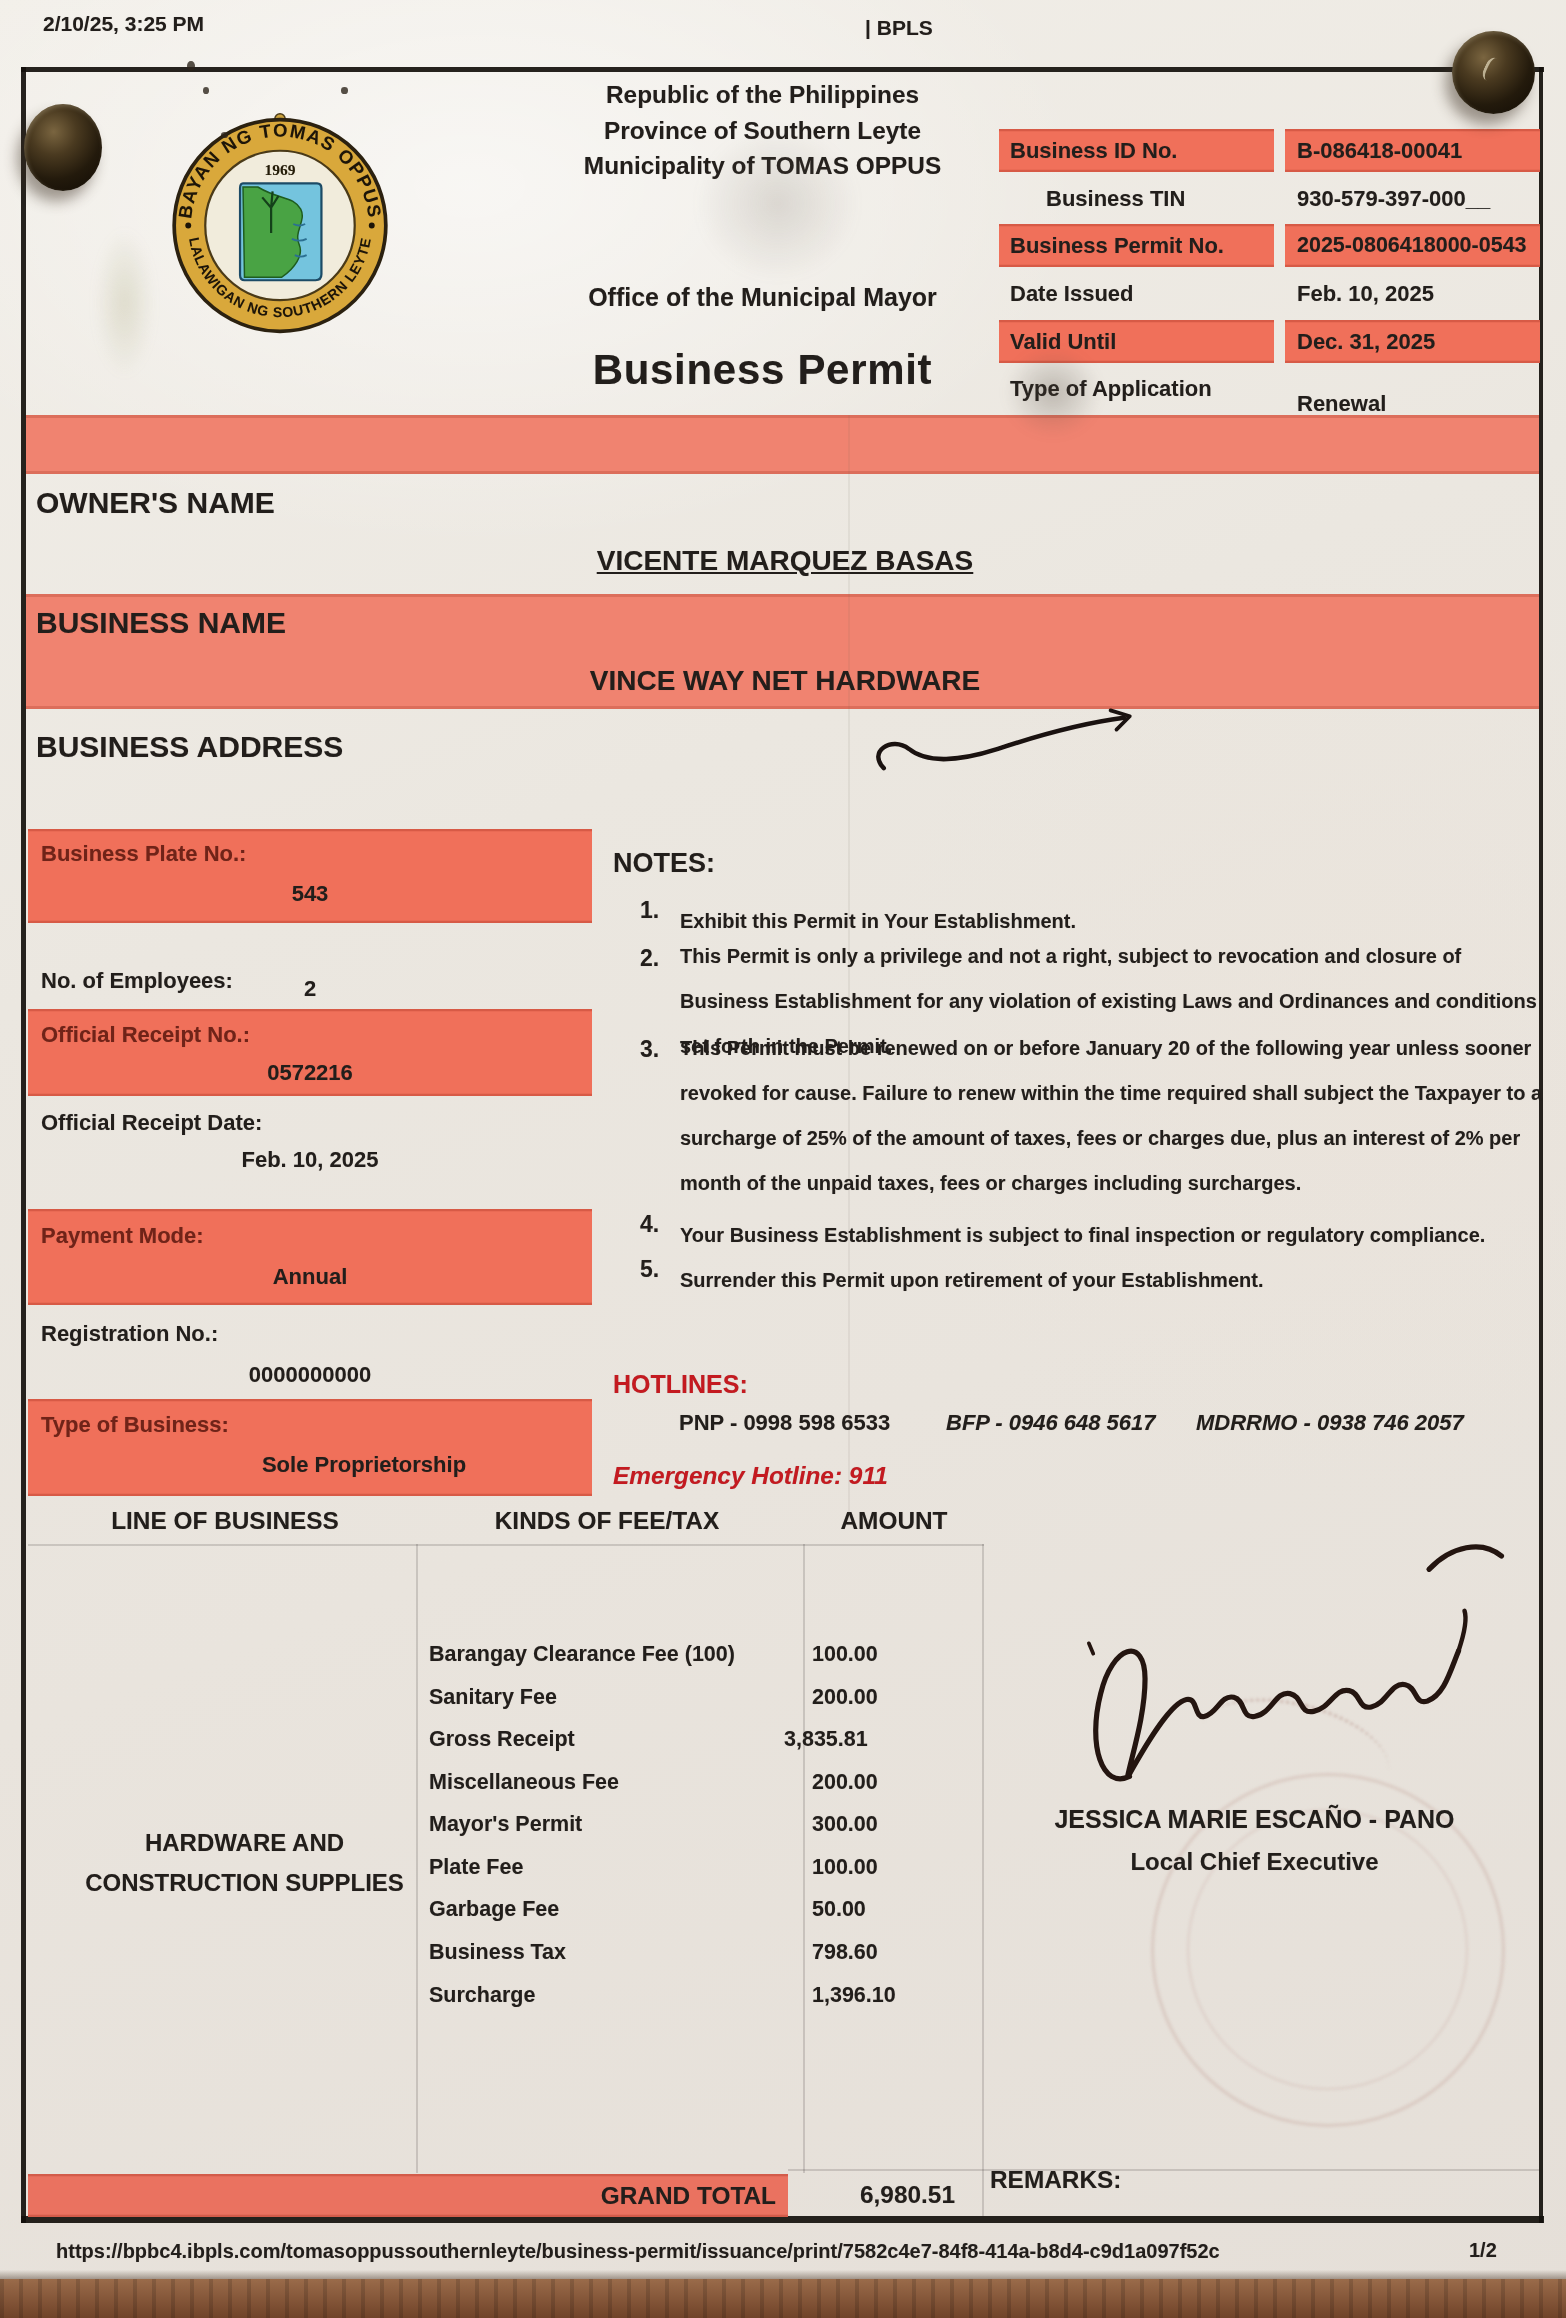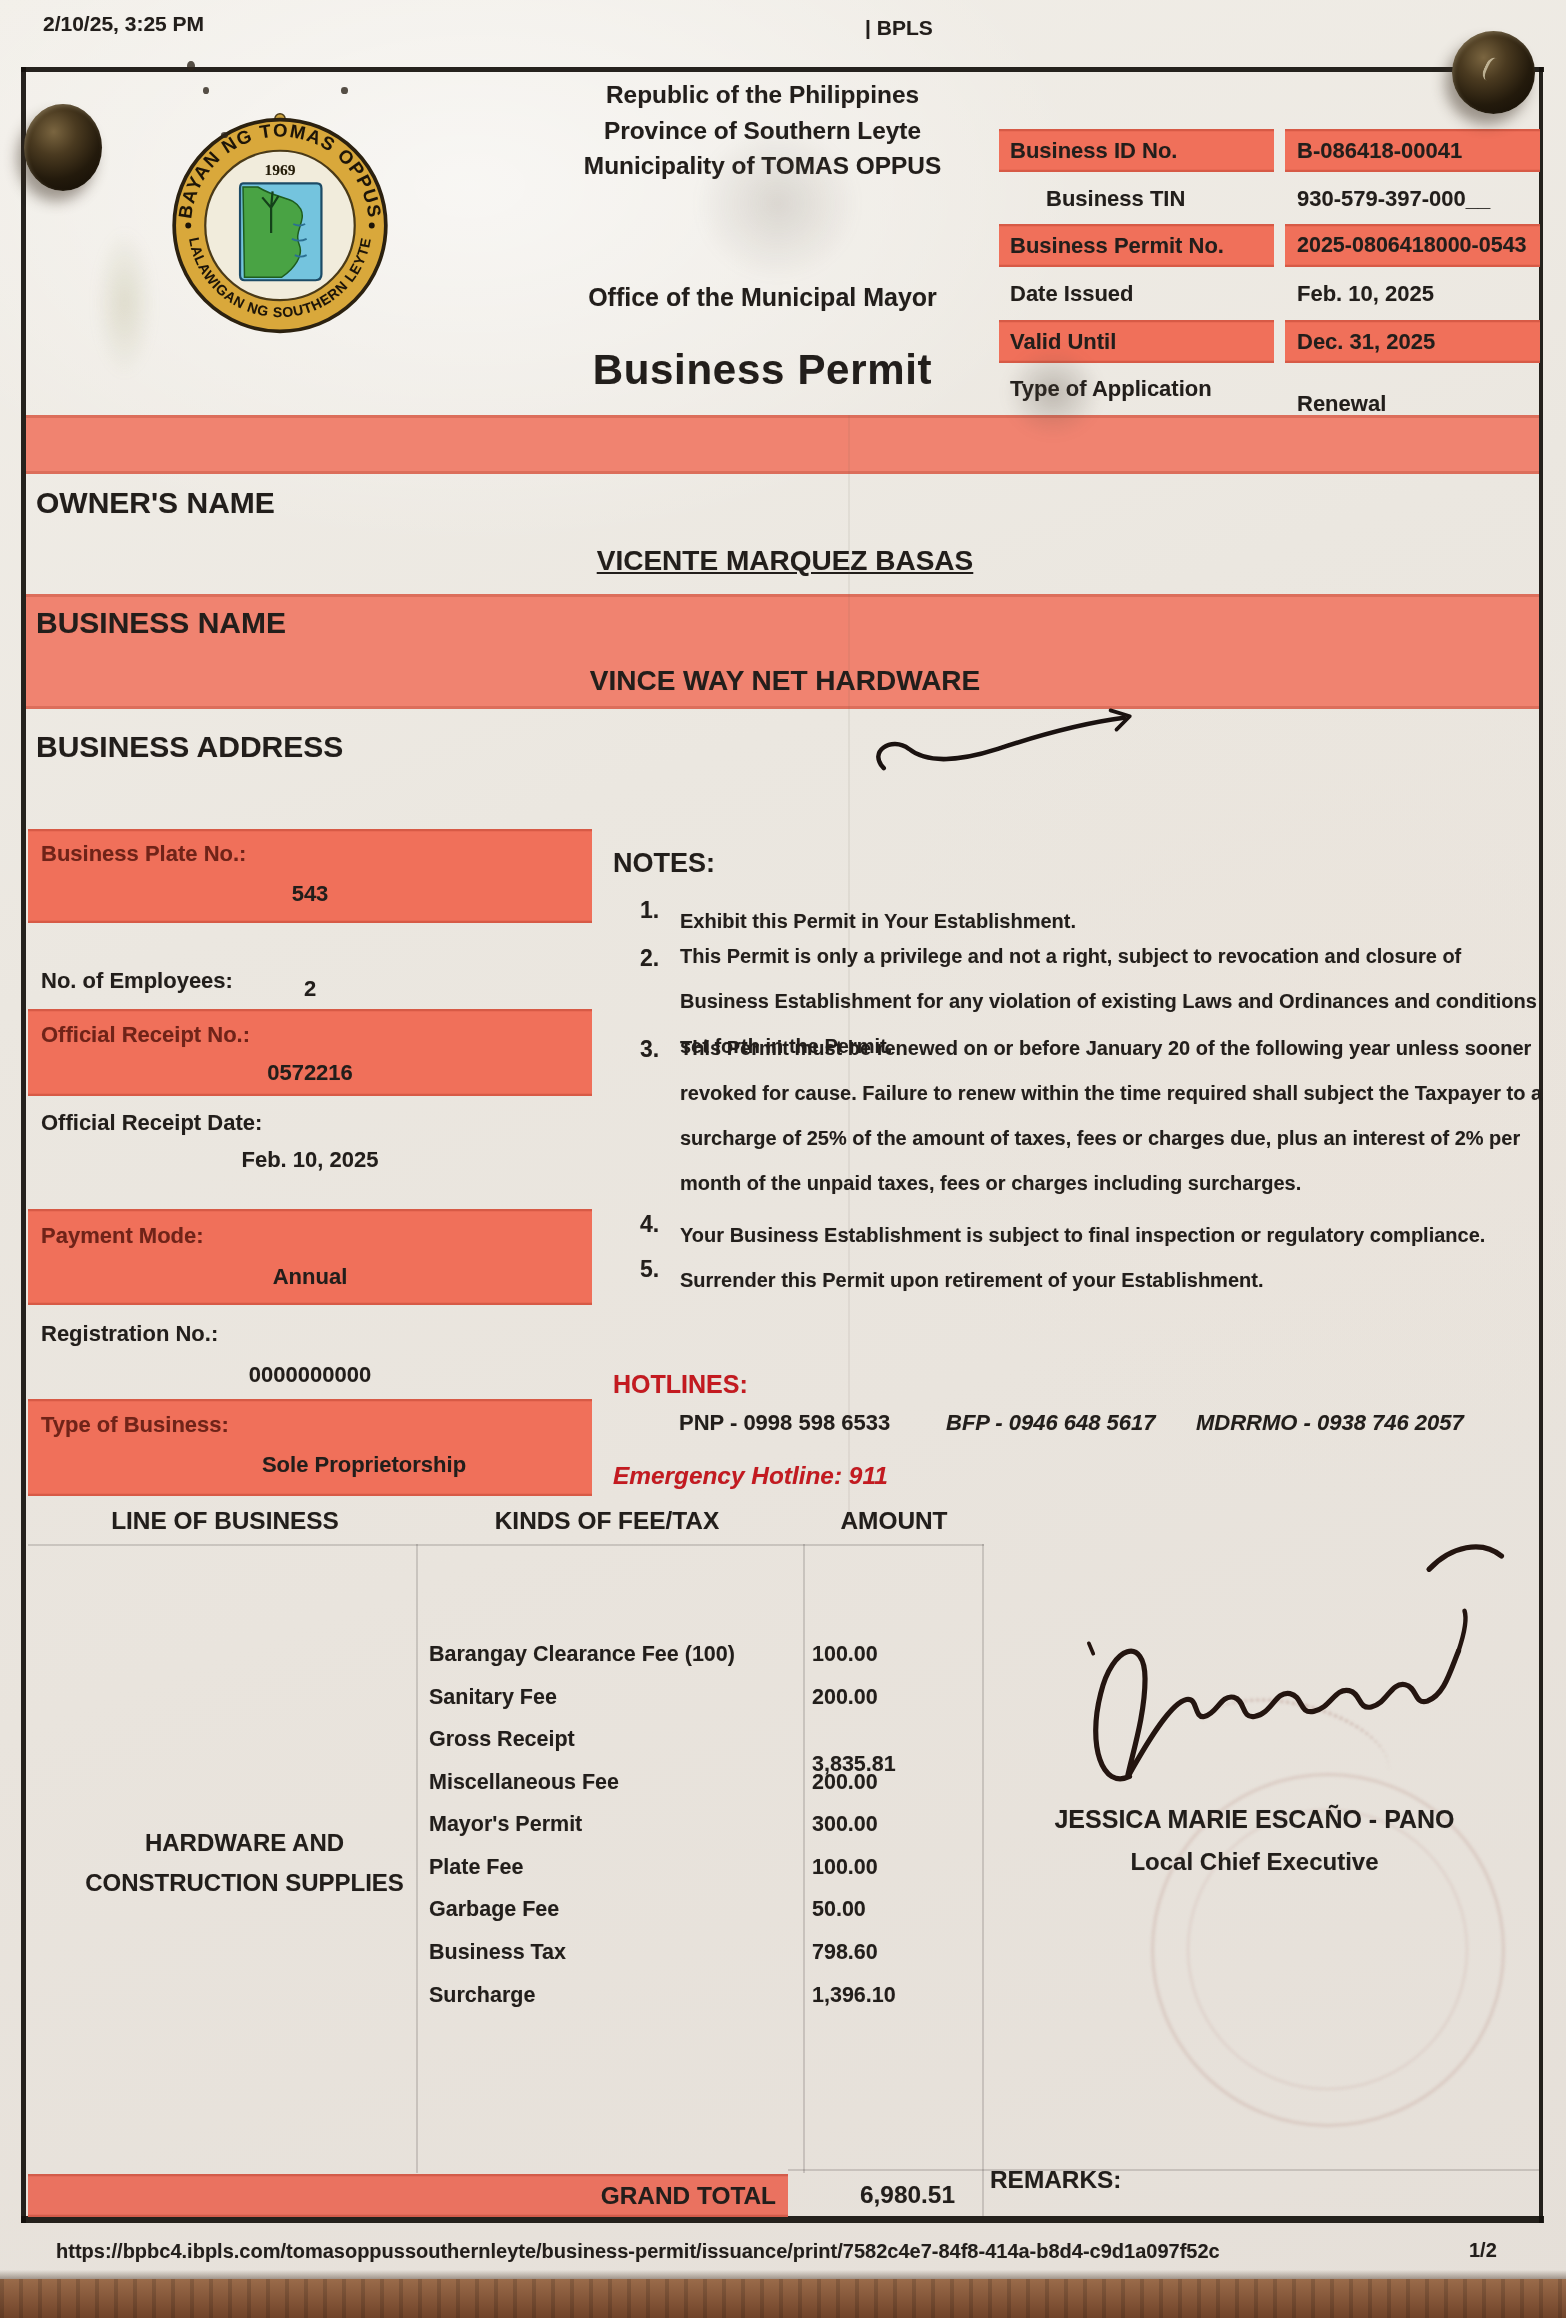--- a/index.html
+++ b/index.html
@@ -169,21 +169,21 @@
   <div class="abs faint" style="left:788px;top:2169px;width:751px;height:2.2px;"></div>
 
   <div class="abs ctr b700" style="left:74px;top:1829px;width:341px;font-size:24px;">HARDWARE AND</div>
   <div class="abs ctr b700" style="left:74px;top:1869px;width:341px;font-size:24px;">CONSTRUCTION SUPPLIES</div>
 
   <div class="abs fee" style="left:429px;top:1642px;">Barangay Clearance Fee (100)</div>
   <div class="abs fee" style="left:812px;top:1642px;">100.00</div>
   <div class="abs fee" style="left:429px;top:1685px;">Sanitary Fee</div>
   <div class="abs fee" style="left:812px;top:1685px;">200.00</div>
   <div class="abs fee" style="left:429px;top:1727px;">Gross Receipt</div>
-  <div class="abs fee" style="left:812px;top:1727px;margin-top:25px;">3,835.81</div>
+  <div class="abs fee" style="left:784px;top:1727px;">3,835.81</div>
   <div class="abs fee" style="left:429px;top:1770px;">Miscellaneous Fee</div>
   <div class="abs fee" style="left:812px;top:1770px;">200.00</div>
   <div class="abs fee" style="left:429px;top:1812px;">Mayor's Permit</div>
   <div class="abs fee" style="left:812px;top:1812px;">300.00</div>
   <div class="abs fee" style="left:429px;top:1855px;">Plate Fee</div>
   <div class="abs fee" style="left:812px;top:1855px;">100.00</div>
   <div class="abs fee" style="left:429px;top:1897px;">Garbage Fee</div>
   <div class="abs fee" style="left:812px;top:1897px;">50.00</div>
   <div class="abs fee" style="left:429px;top:1940px;">Business Tax</div>
   <div class="abs fee" style="left:812px;top:1940px;">798.60</div>

